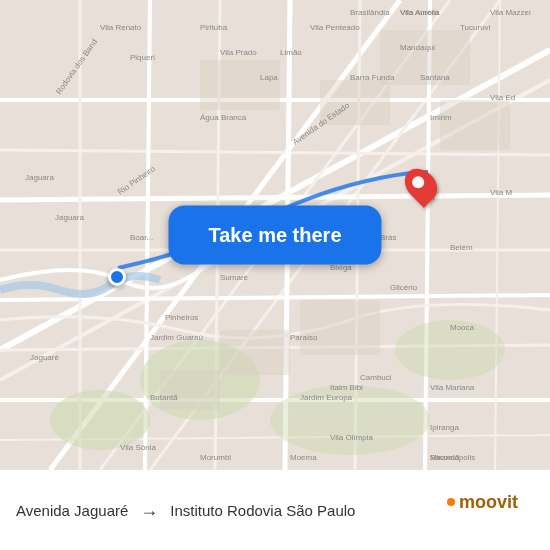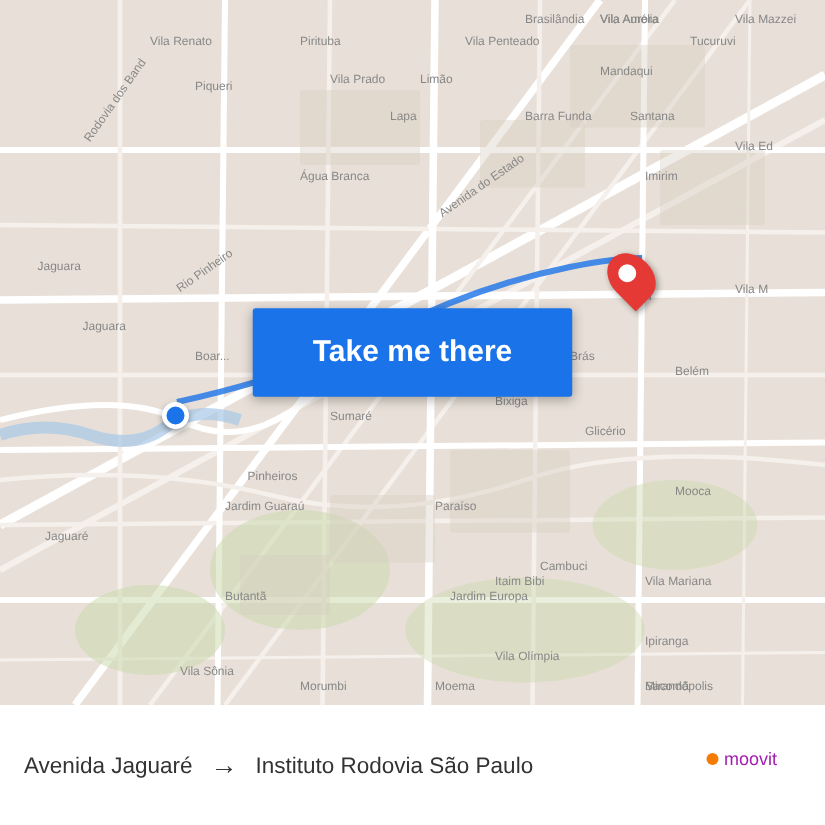--- a/index.html
+++ b/index.html
@@ -21,21 +21,21 @@
 
     
     #take-me-there-btn {
       position: absolute;
       top: 50%;
       left: 50%;
       transform: translate(-50%, -50%);
       background: #1a73e8;
       color: white;
       border: none;
-      border-radius: 2px;
+      border-radius: 16px;
       padding: 18px 40px;
       font-size: 20px;
       font-weight: bold;
       cursor: pointer;
       white-space: nowrap;
       box-shadow: 0 2px 8px rgba(0,0,0,0.3);
       z-index: 10;
     }
 
     
@@ -115,23 +115,23 @@
     .moovit-logo {
       position: absolute;
       bottom: 8px;
       right: 16px;
       display: flex;
       align-items: center;
       gap: 4px;
     }
 
     .moovit-text {
-      font-size: 12px;
-      font-weight: normal;
-      color: #a21caf;
+      font-size: 18px;
+      font-weight: bold;
+      color: #a16207;
     }
 
     .moovit-dot {
       width: 8px;
       height: 8px;
       background: #f57c00;
       border-radius: 50%;
       display: inline-block;
     }
   </style>

